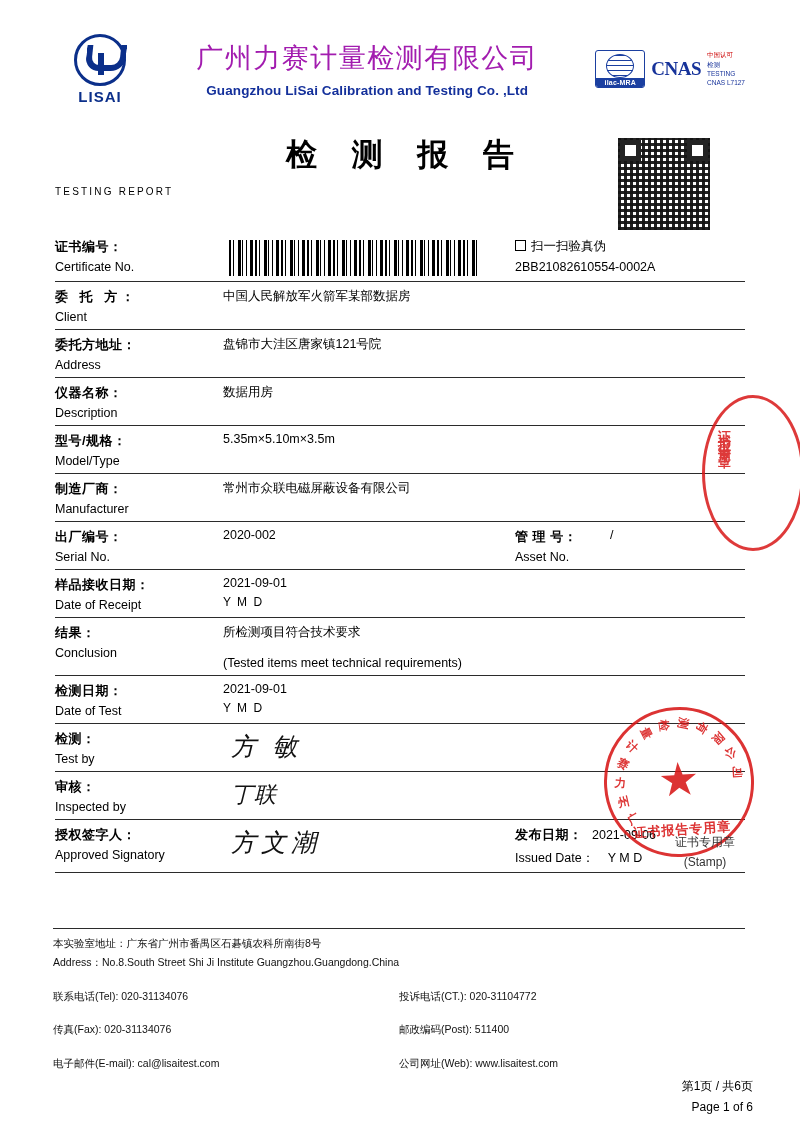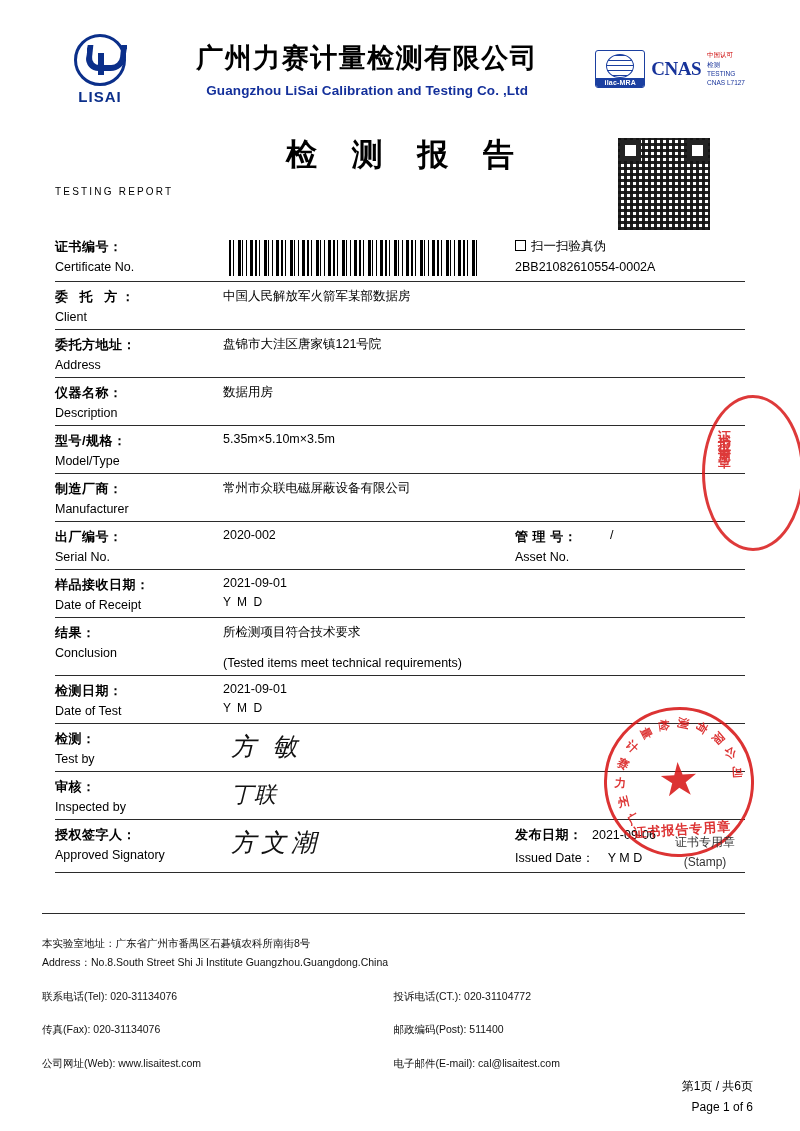--- a/index.html
+++ b/index.html
@@ -74,22 +74,22 @@
     letter-spacing: 1px;
     margin-top: 2px;
   }
   .company {
     flex: 1;
     text-align: center;
     margin-left: -6px;
   }
   .company-cn {
     font-size: 27px;
-    font-weight: bold;
-    color: #000000;
+    font-weight: normal;
+    color: #a21caf;
     letter-spacing: 1.5px;
     white-space: nowrap;
   }
   .company-en {
     font-size: 13.5px;
     font-weight: bold;
     color: #14309b;
     margin-top: 7px;
     letter-spacing: 0.1px;
   }
@@ -353,25 +353,25 @@
     width: 130px;
     text-align: center;
     font-size: 12px;
     color: #333;
     line-height: 1.7;
   }
 
   
   .footer {
     position: absolute;
-    left: 42px;
+    left: 53px;
     right: 55px;
     bottom: 58px;
     border-top: 1px solid #2b2b2b;
-    padding-top: 20px;
+    padding-top: 5px;
     font-size: 10.5px;
     color: #111;
     line-height: 1.85;
   }
   .footer .grid {
     display: flex;
     margin-top: 14px;
   }
   .footer .grid > div { flex: 1; }
   .pager {
@@ -601,22 +601,22 @@
     <div>Address：No.8.South Street Shi Ji Institute Guangzhou.Guangdong.China</div>
     <div class="grid">
       <div>联系电话(Tel): 020-31134076</div>
       <div>投诉电话(CT.): 020-31104772</div>
     </div>
     <div class="grid">
       <div>传真(Fax): 020-31134076</div>
       <div>邮政编码(Post): 511400</div>
     </div>
     <div class="grid">
+      <div>电子邮件(E-mail): cal@lisaitest.com</div>
       <div>公司网址(Web): www.lisaitest.com</div>
-      <div>电子邮件(E-mail): cal@lisaitest.com</div>
     </div>
   </div>
 
   <div class="pager">
     <div>第1页 / 共6页</div>
     <div>Page 1 of 6</div>
   </div>
 
 </div>
 

